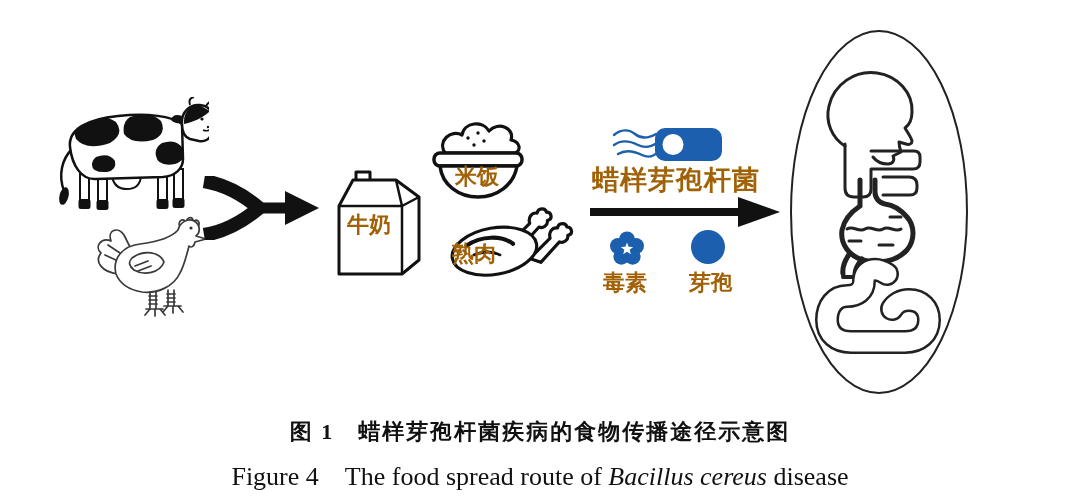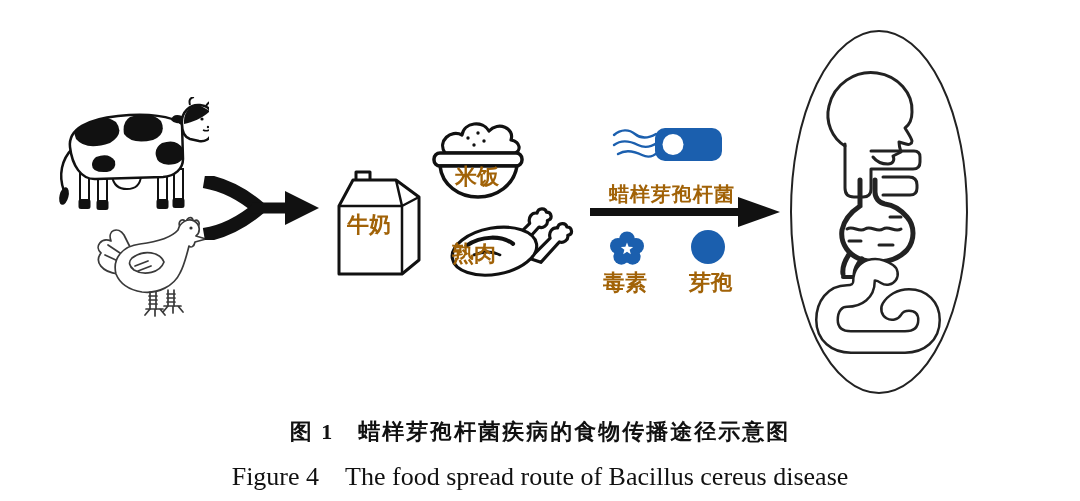--- a/index.html
+++ b/index.html
@@ -16,21 +16,21 @@
   }
   .symptoms{font-weight:700; font-size:22px; line-height:30px; color:#111; text-align:center; white-space:nowrap;}
   .caption-zh{
     left:0; top:417; width:1080px; text-align:center;
     font-size:22px; font-weight:600; letter-spacing:2px; color:#111; 
   }
   .caption-en{
     left:0; top:459px; width:1080px; text-align:center;
     font-size:26px; font-weight:400; color:#111;
   }
-  .caption-en .sp-italic{margin-top:8px;}
+  .caption-en .sp-italic{font-style:italic;margin-top:8px;}
   svg{display:block;}
 </style>
 </head>
 <body>
 
 <div class="figure">
 
   <svg class="abs" style="left:44px;top:97px" width="165" height="118" viewBox="0 0 165 118">
     <defs>
       <clipPath id="cowbody">
@@ -139,21 +139,21 @@
 
   <svg class="abs" style="left:612px;top:124px" width="112" height="40" viewBox="0 0 112 40">
     <g fill="none" stroke="var(--blue)" stroke-width="2.4" stroke-linecap="round">
       <path d="M2,11 C9,5 17,5 23,10 C29,15 37,14 44,10"></path>
       <path d="M2,21 C10,15 18,17 26,21 C32,24 39,23 45,19"></path>
       <path d="M6,30 C14,25 22,27 30,31 C36,34 42,32 46,28"></path>
     </g>
     <rect x="43" y="4" width="67" height="33" rx="10" fill="var(--blue)"></rect>
     <circle cx="61" cy="20.5" r="10.5" fill="#fff"></circle>
   </svg>
-  <div class="abs cjk-label" style="left:592px;top:181px;width:160px;font-size:20px;letter-spacing:1px">蜡样芽孢杆菌</div>
+  <div class="abs cjk-label" style="left:592px;top:167px;width:160px;font-size:27px;letter-spacing:1px">蜡样芽孢杆菌</div>
 
   <svg class="abs" style="left:588px;top:195px" width="195" height="34" viewBox="0 0 195 34">
     <path d="M2,17 H158" stroke="#111" stroke-width="8"></path>
     <polygon points="150,2 192,17 150,32" fill="#111"></polygon>
   </svg>
 
   <svg class="abs" style="left:609px;top:228px" width="36" height="40" viewBox="0 0 36 40">
     <g fill="var(--blue)">
       <circle cx="18" cy="11.5" r="8"></circle>
       <circle cx="27" cy="18" r="8"></circle>

